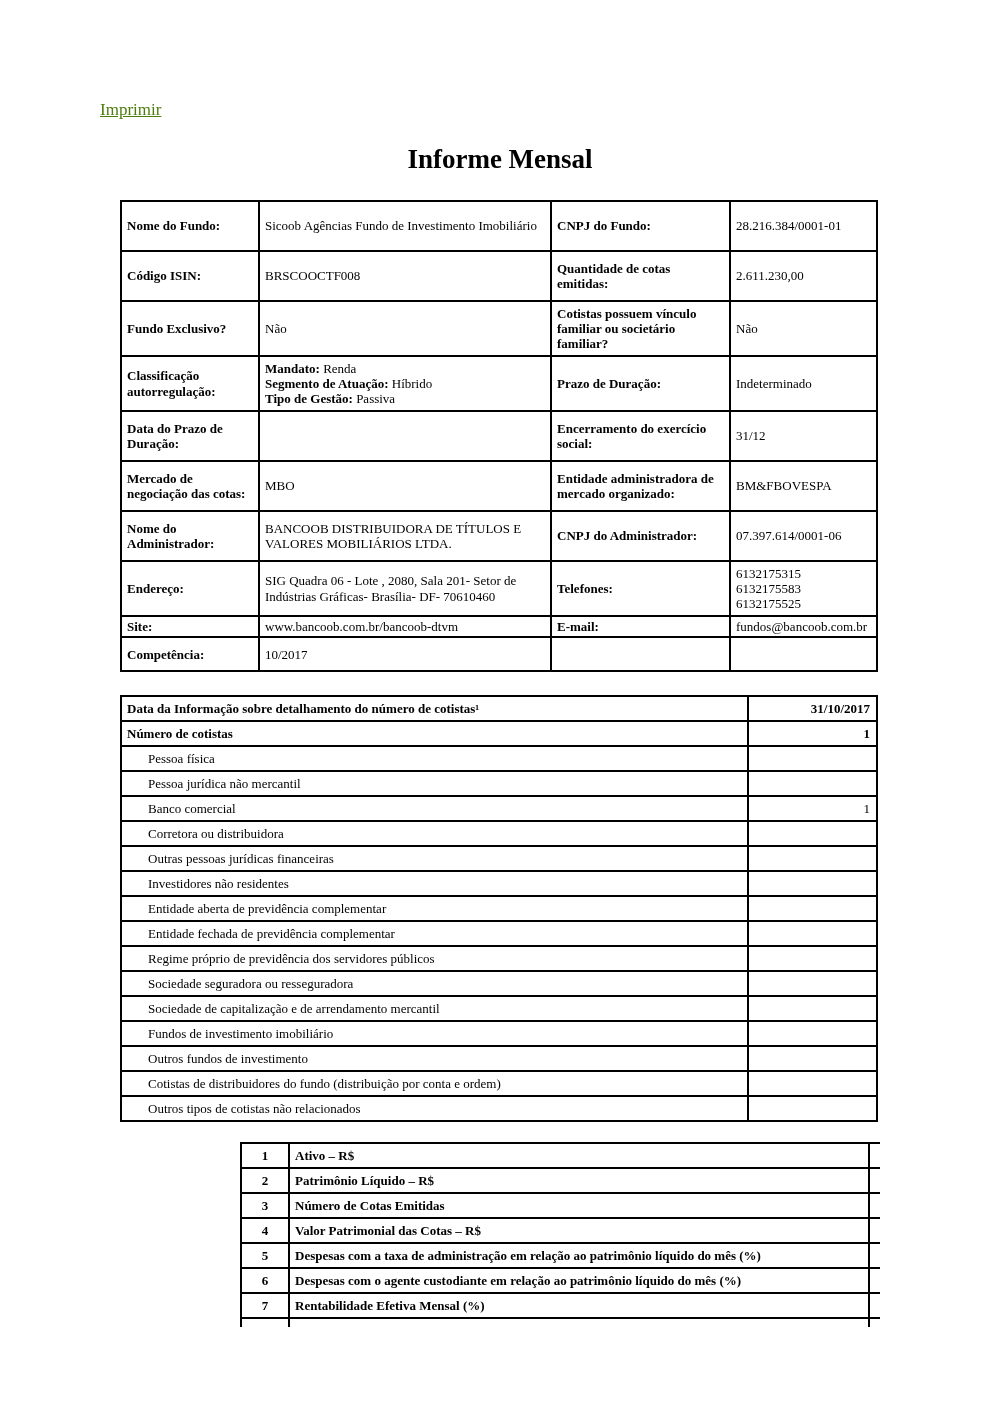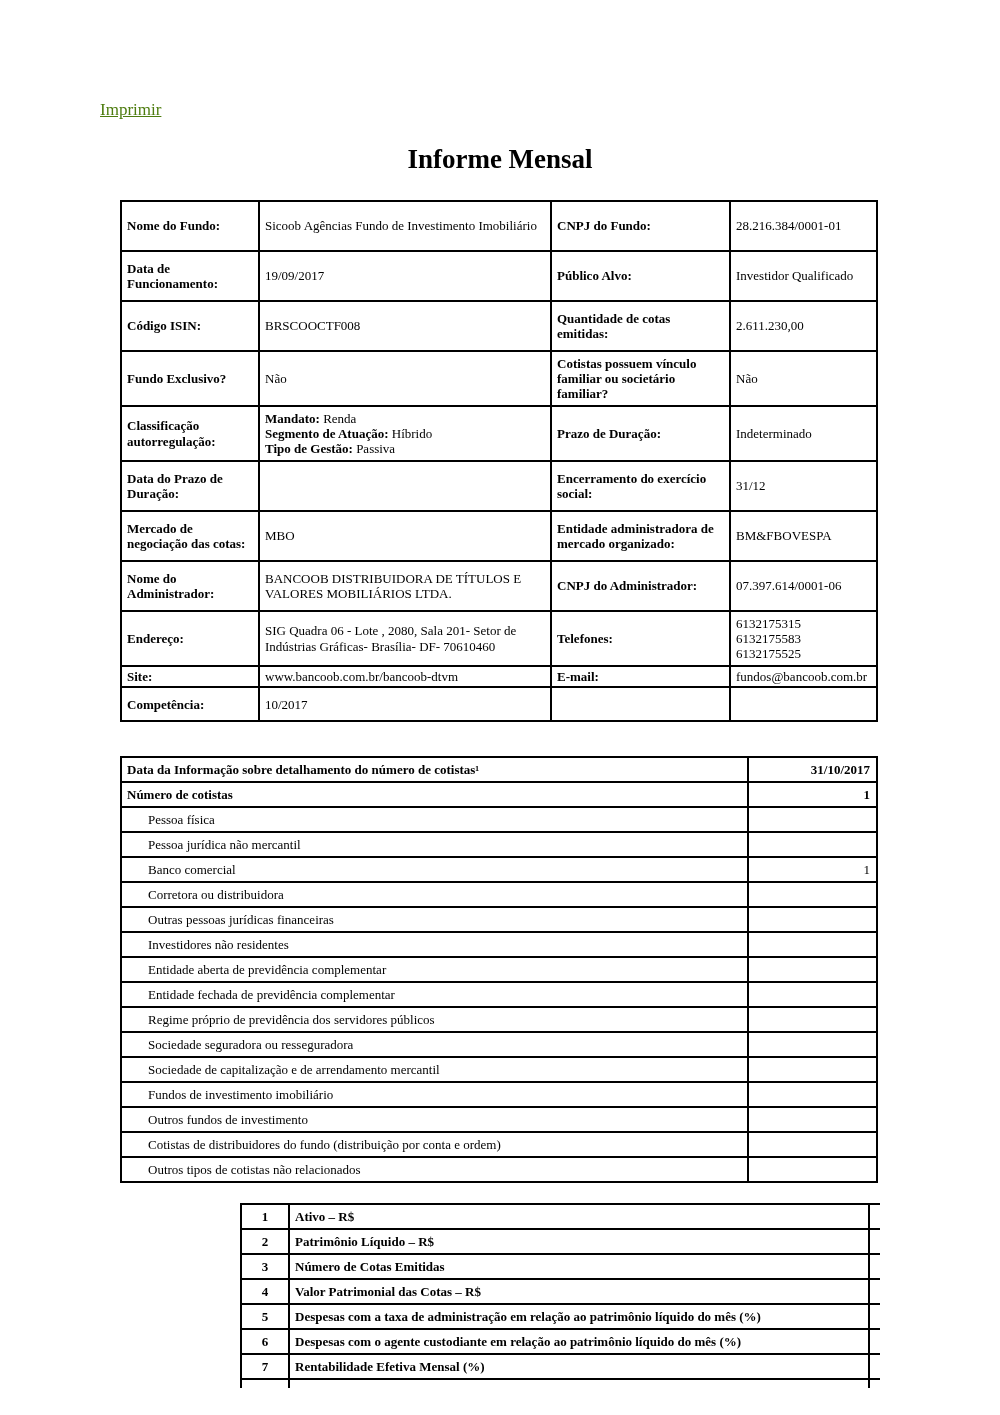--- a/index.html
+++ b/index.html
@@ -41,21 +41,21 @@
     word-wrap: break-word;
   }
   
   .t1 { margin-top: 25px; }
   .t1 td.lbl { font-weight: bold; }
   .t1 tr.rA { height: 50px; }
   .t1 tr.rB { height: 55px; }
   .t1 tr.rC { height: 14px; }
   .t1 tr.rD { height: 34px; }
   
-  .t2 { margin-top: 34px; padding-left: 8px; }
+  .t2 { margin-top: 23px; padding-left: 8px; }
   .t2 tr { height: 25px; }
   .t2 td.hdr { font-weight: bold; white-space: nowrap; }
   .t2 td.item { padding-left: 26px; white-space: nowrap; }
   .t2 td.val { text-align: right; padding-right: 6px; }
   .t2 td.valb { text-align: right; padding-right: 6px; font-weight: bold; }
   
   .clip3 {
     margin: 20px 0 0 120px;
     height: 185px;
     overflow: hidden;
@@ -85,26 +85,20 @@
       <col style="width:147px">
     </colgroup>
   <tbody>
     <tr class="rA">
       <td class="lbl">Nome do Fundo:</td>
       <td>Sicoob Agências Fundo de Investimento Imobiliário</td>
       <td class="lbl">CNPJ do Fundo:</td>
       <td>28.216.384/0001-01</td>
     </tr>
     <tr class="rA">
-      <td class="lbl">Data de Funcionamento:</td>
-      <td>19/09/2017</td>
-      <td class="lbl">Público Alvo:</td>
-      <td>Investidor Qualificado</td>
-    </tr>
-    <tr class="rA">
       <td class="lbl">Código ISIN:</td>
       <td>BRSCOOCTF008</td>
       <td class="lbl">Quantidade de cotas emitidas:</td>
       <td>2.611.230,00</td>
     </tr>
     <tr class="rB">
       <td class="lbl">Fundo Exclusivo?</td>
       <td>Não</td>
       <td class="lbl">Cotistas possuem vínculo familiar ou societário familiar?</td>
       <td>Não</td>

